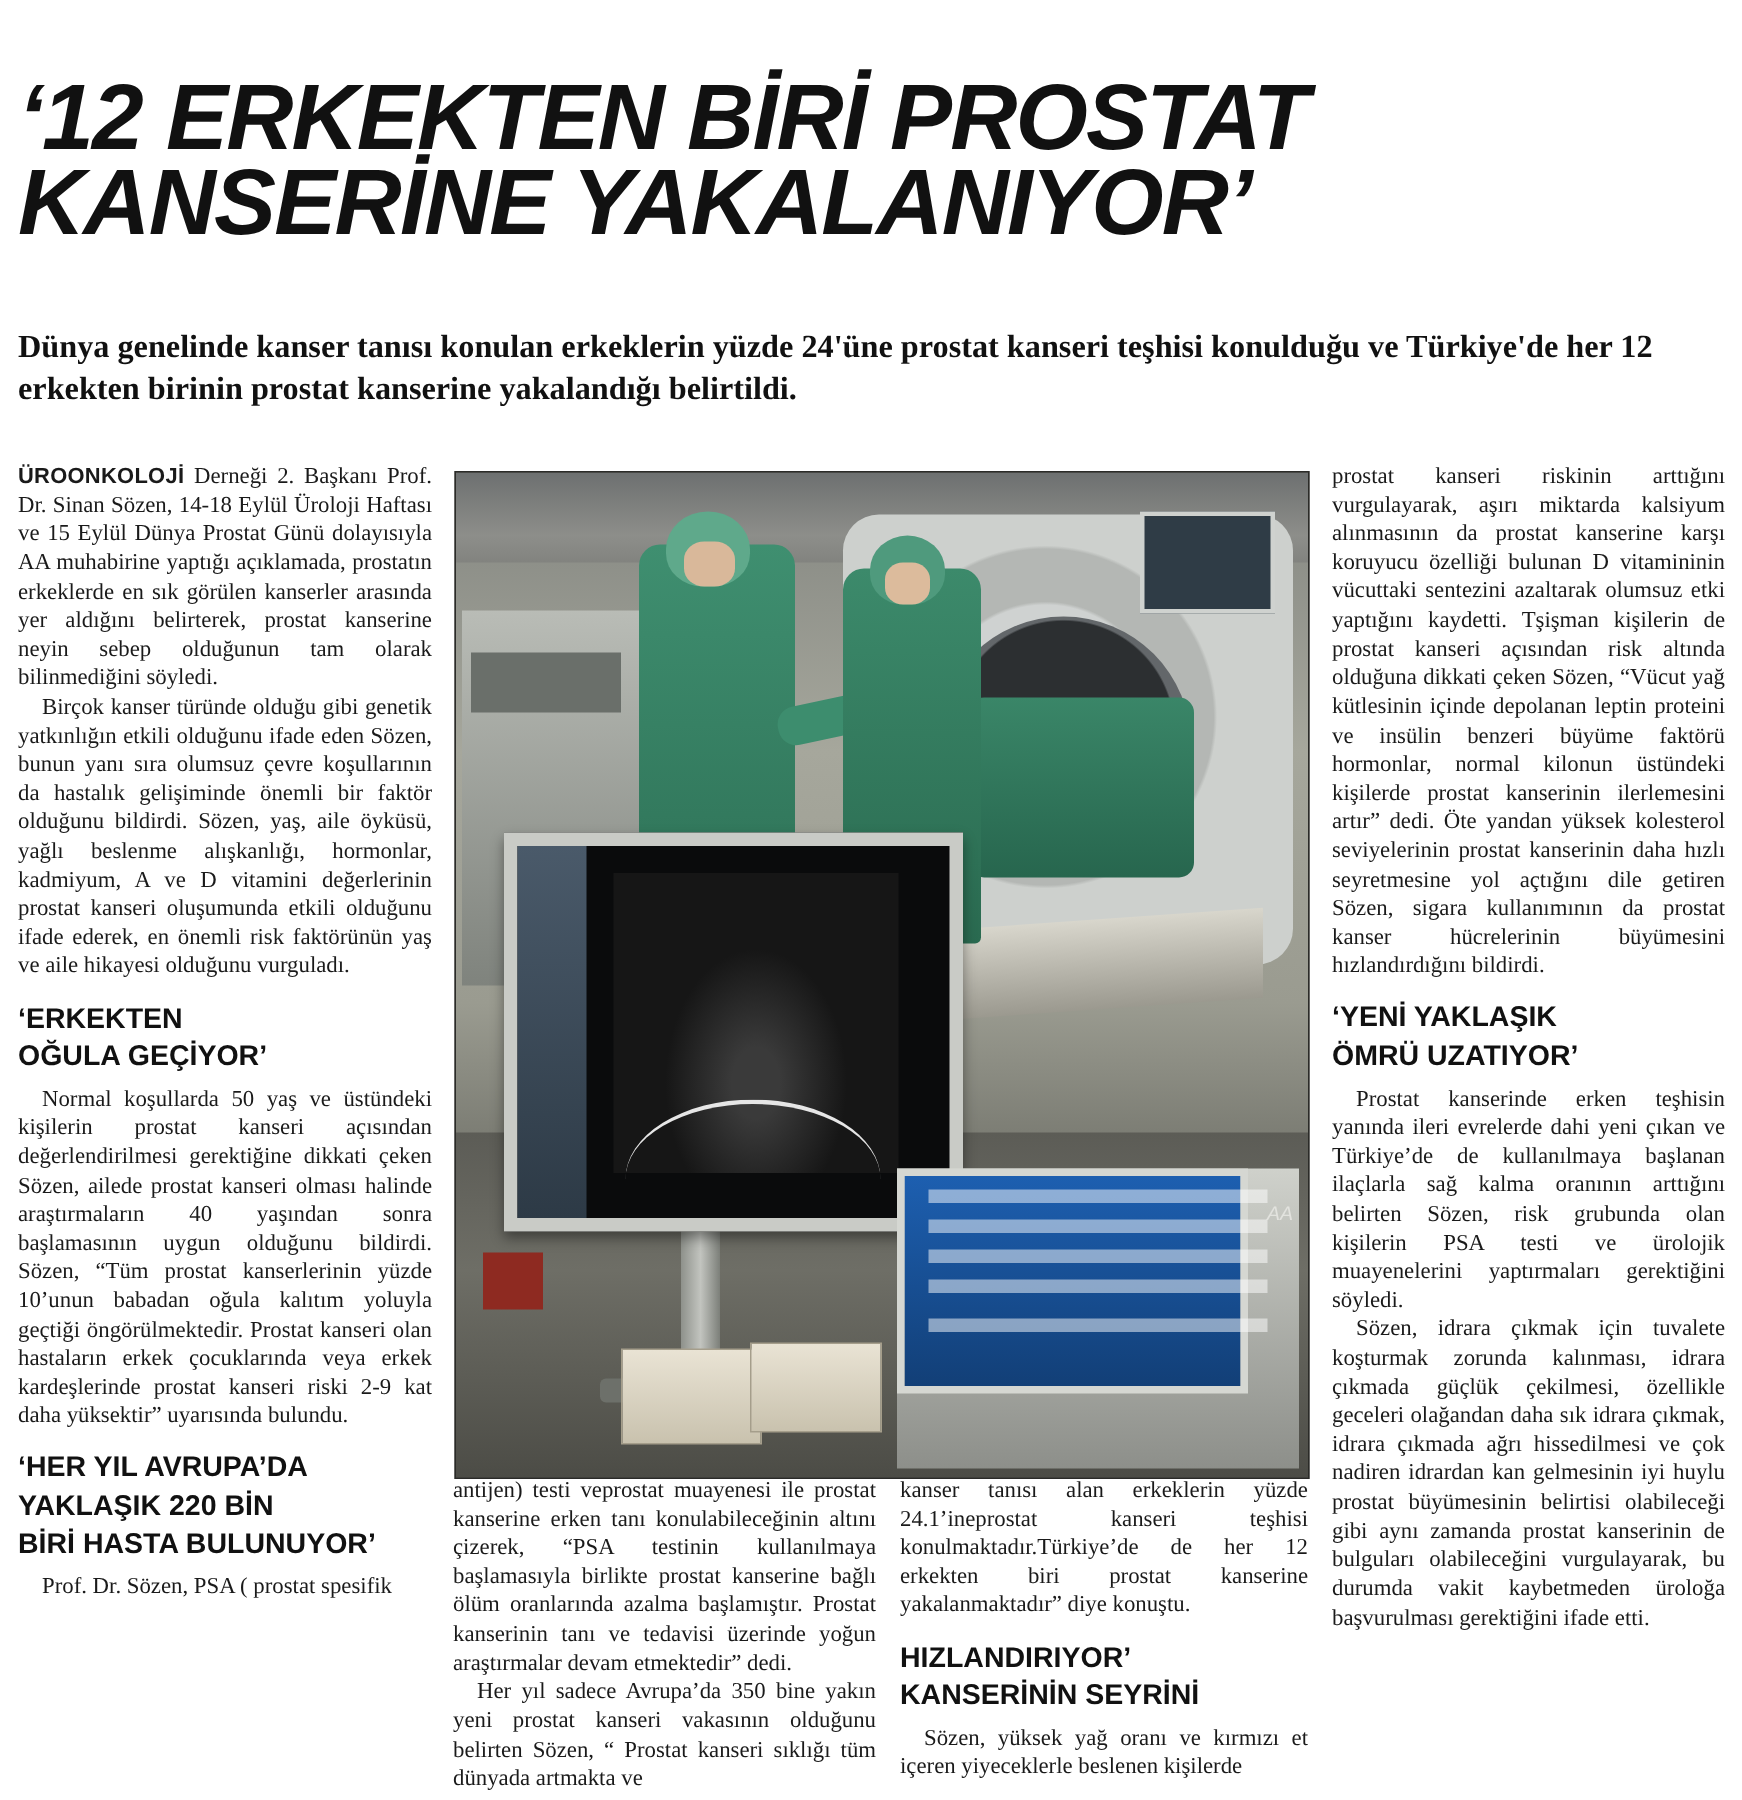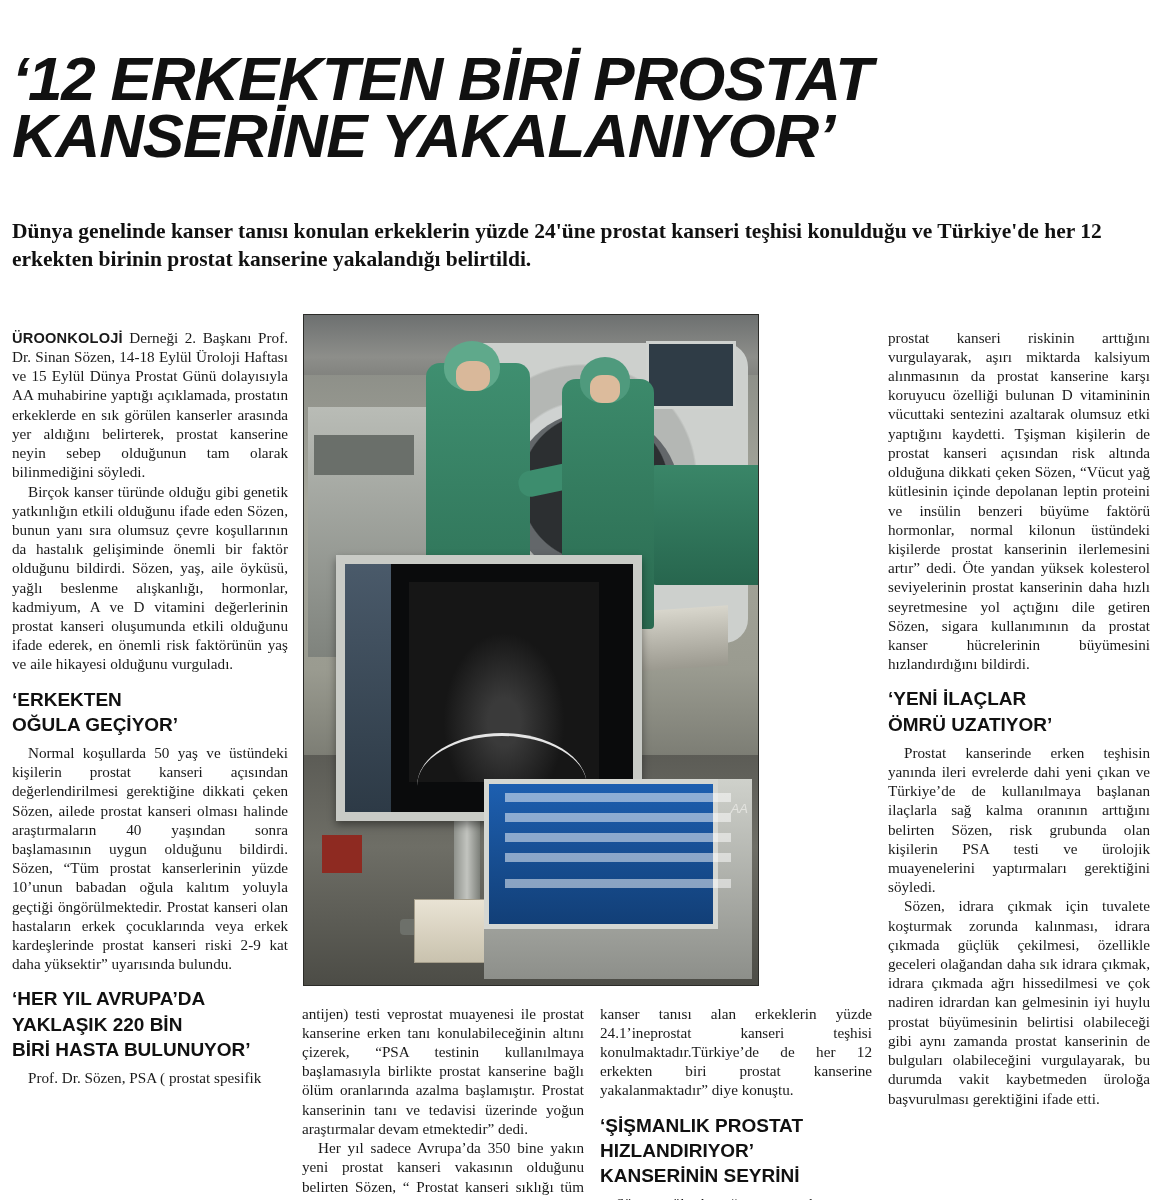--- a/index.html
+++ b/index.html
@@ -55,21 +55,20 @@
     height: 934px;
   }
 
   .col {
     position: absolute;
     top: 0;
     font-size: 15.2px;
     line-height: 1.265;
     text-align: justify;
     color: #1a1a1a;
-    margin-top: 20px;
   }
   .col p {
     margin: 0 0 0 0;
     text-indent: 16px;
   }
   .col p.noindent { text-indent: 0; }
 
   .col-1 { left: 12px;  width: 276px; }
   .col-2 { left: 302px; width: 282px; top: 676px; }
   .col-3 { left: 600px; width: 272px; top: 676px; }
@@ -91,21 +90,21 @@
     color: #111;
     text-indent: 0;
     text-align: left;
   }
 
   
   .photo {
     position: absolute;
     left: 303px;
     top: 272px;
-    width: 456px;
+    width: 570px;
     height: 672px;
     background: #4a4a46;
     overflow: hidden;
     border: 1px solid #2b2b28;
     box-sizing: border-box;
   }
   .ph-layer { position: absolute; }
 
   
   .ph-ceiling {
@@ -282,31 +281,30 @@
     </div>
 
     <div class="col col-2">
       <p class="noindent">antijen) testi veprostat muayenesi ile prostat kanserine erken tanı konulabileceğinin altını çizerek, “PSA testinin kullanılmaya başlamasıyla birlikte prostat kanserine bağlı ölüm oranlarında azalma başlamıştır. Prostat kanserinin tanı ve tedavisi üzerinde yoğun araştırmalar devam etmektedir” dedi.</p>
       <p>Her yıl sadece Avrupa’da 350 bine yakın yeni prostat kanseri vakasının olduğunu belirten Sözen, “ Prostat kanseri sıklığı tüm dünyada artmakta ve</p>
     </div>
 
     <div class="col col-3">
       <p class="noindent">kanser tanısı alan erkeklerin yüzde 24.1’ineprostat kanseri teşhisi konulmaktadır.Türkiye’de de her 12 erkekten biri prostat kanserine yakalanmaktadır” diye konuştu.</p>
       <div class="subhead">
-        <div>‘ŞİŞMANLIK PROSTAT</div>
         <div>HIZLANDIRIYOR’</div>
         <div>KANSERİNİN SEYRİNİ</div>
       </div>
       <p>Sözen, yüksek yağ oranı ve kırmızı et içeren yiyeceklerle beslenen kişilerde</p>
     </div>
 
     <div class="col col-4">
       <p class="noindent">prostat kanseri riskinin arttığını vurgulayarak, aşırı miktarda kalsiyum alınmasının da prostat kanserine karşı koruyucu özelliği bulunan D vitamininin vücuttaki sentezini azaltarak olumsuz etki yaptığını kaydetti. Tşişman kişilerin de prostat kanseri açısından risk altında olduğuna dikkati çeken Sözen, “Vücut yağ kütlesinin içinde depolanan leptin proteini ve insülin benzeri büyüme faktörü hormonlar, normal kilonun üstündeki kişilerde prostat kanserinin ilerlemesini artır” dedi. Öte yandan yüksek kolesterol seviyelerinin prostat kanserinin daha hızlı seyretmesine yol açtığını dile getiren Sözen, sigara kullanımının da prostat kanser hücrelerinin büyümesini hızlandırdığını bildirdi.</p>
       <div class="subhead">
-        <div>‘YENİ İLAÇLAR</div>
+        <div>‘YENİ YAKLAŞIK</div>
         <div>ÖMRÜ UZATIYOR’</div>
       </div>
       <p>Prostat kanserinde erken teşhisin yanında ileri evrelerde dahi yeni çıkan ve Türkiye’de de kullanılmaya başlanan ilaçlarla sağ kalma oranının arttığını belirten Sözen, risk grubunda olan kişilerin PSA testi ve ürolojik muayenelerini yaptırmaları gerektiğini söyledi.</p>
       <p>Sözen, idrara çıkmak için tuvalete koşturmak zorunda kalınması, idrara çıkmada güçlük çekilmesi, özellikle geceleri olağandan daha sık idrara çıkmak, idrara çıkmada ağrı hissedilmesi ve çok nadiren idrardan kan gelmesinin iyi huylu prostat büyümesinin belirtisi olabileceği gibi aynı zamanda prostat kanserinin de bulguları olabileceğini vurgulayarak, bu durumda vakit kaybetmeden üroloğa başvurulması gerektiğini ifade etti.</p>
     </div>
 
   </div>
 </div>
 
 </body></html>

